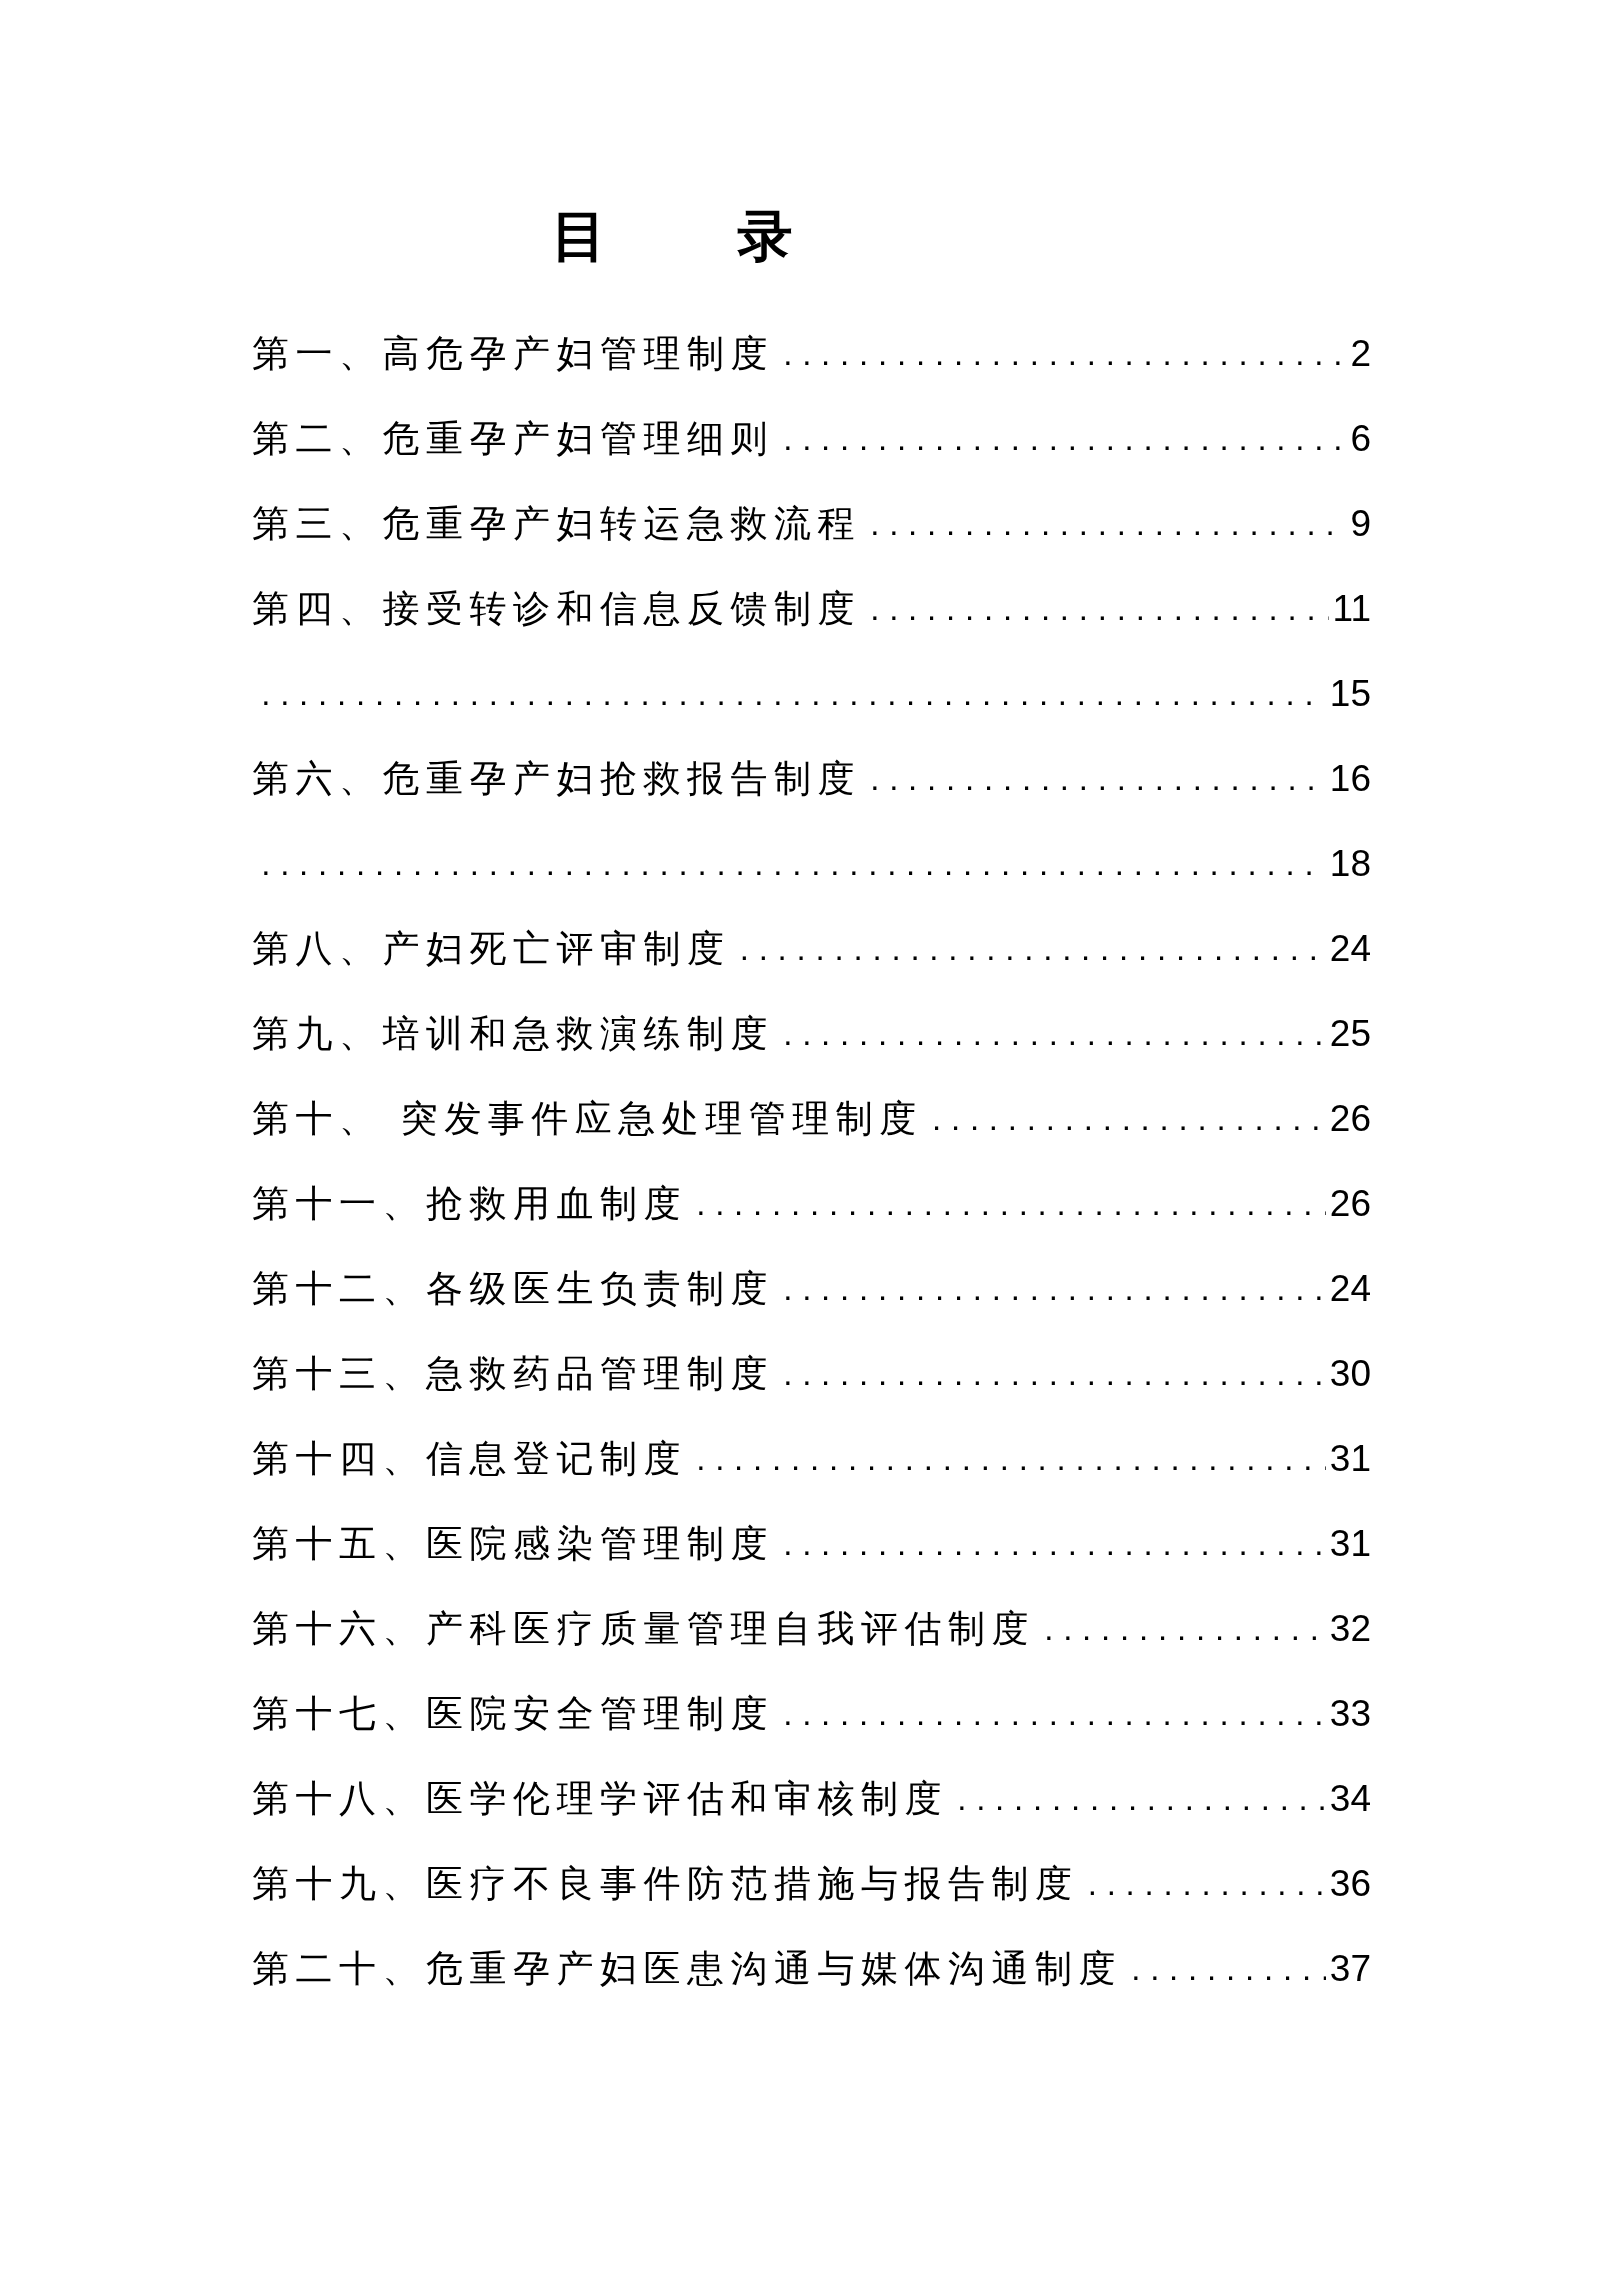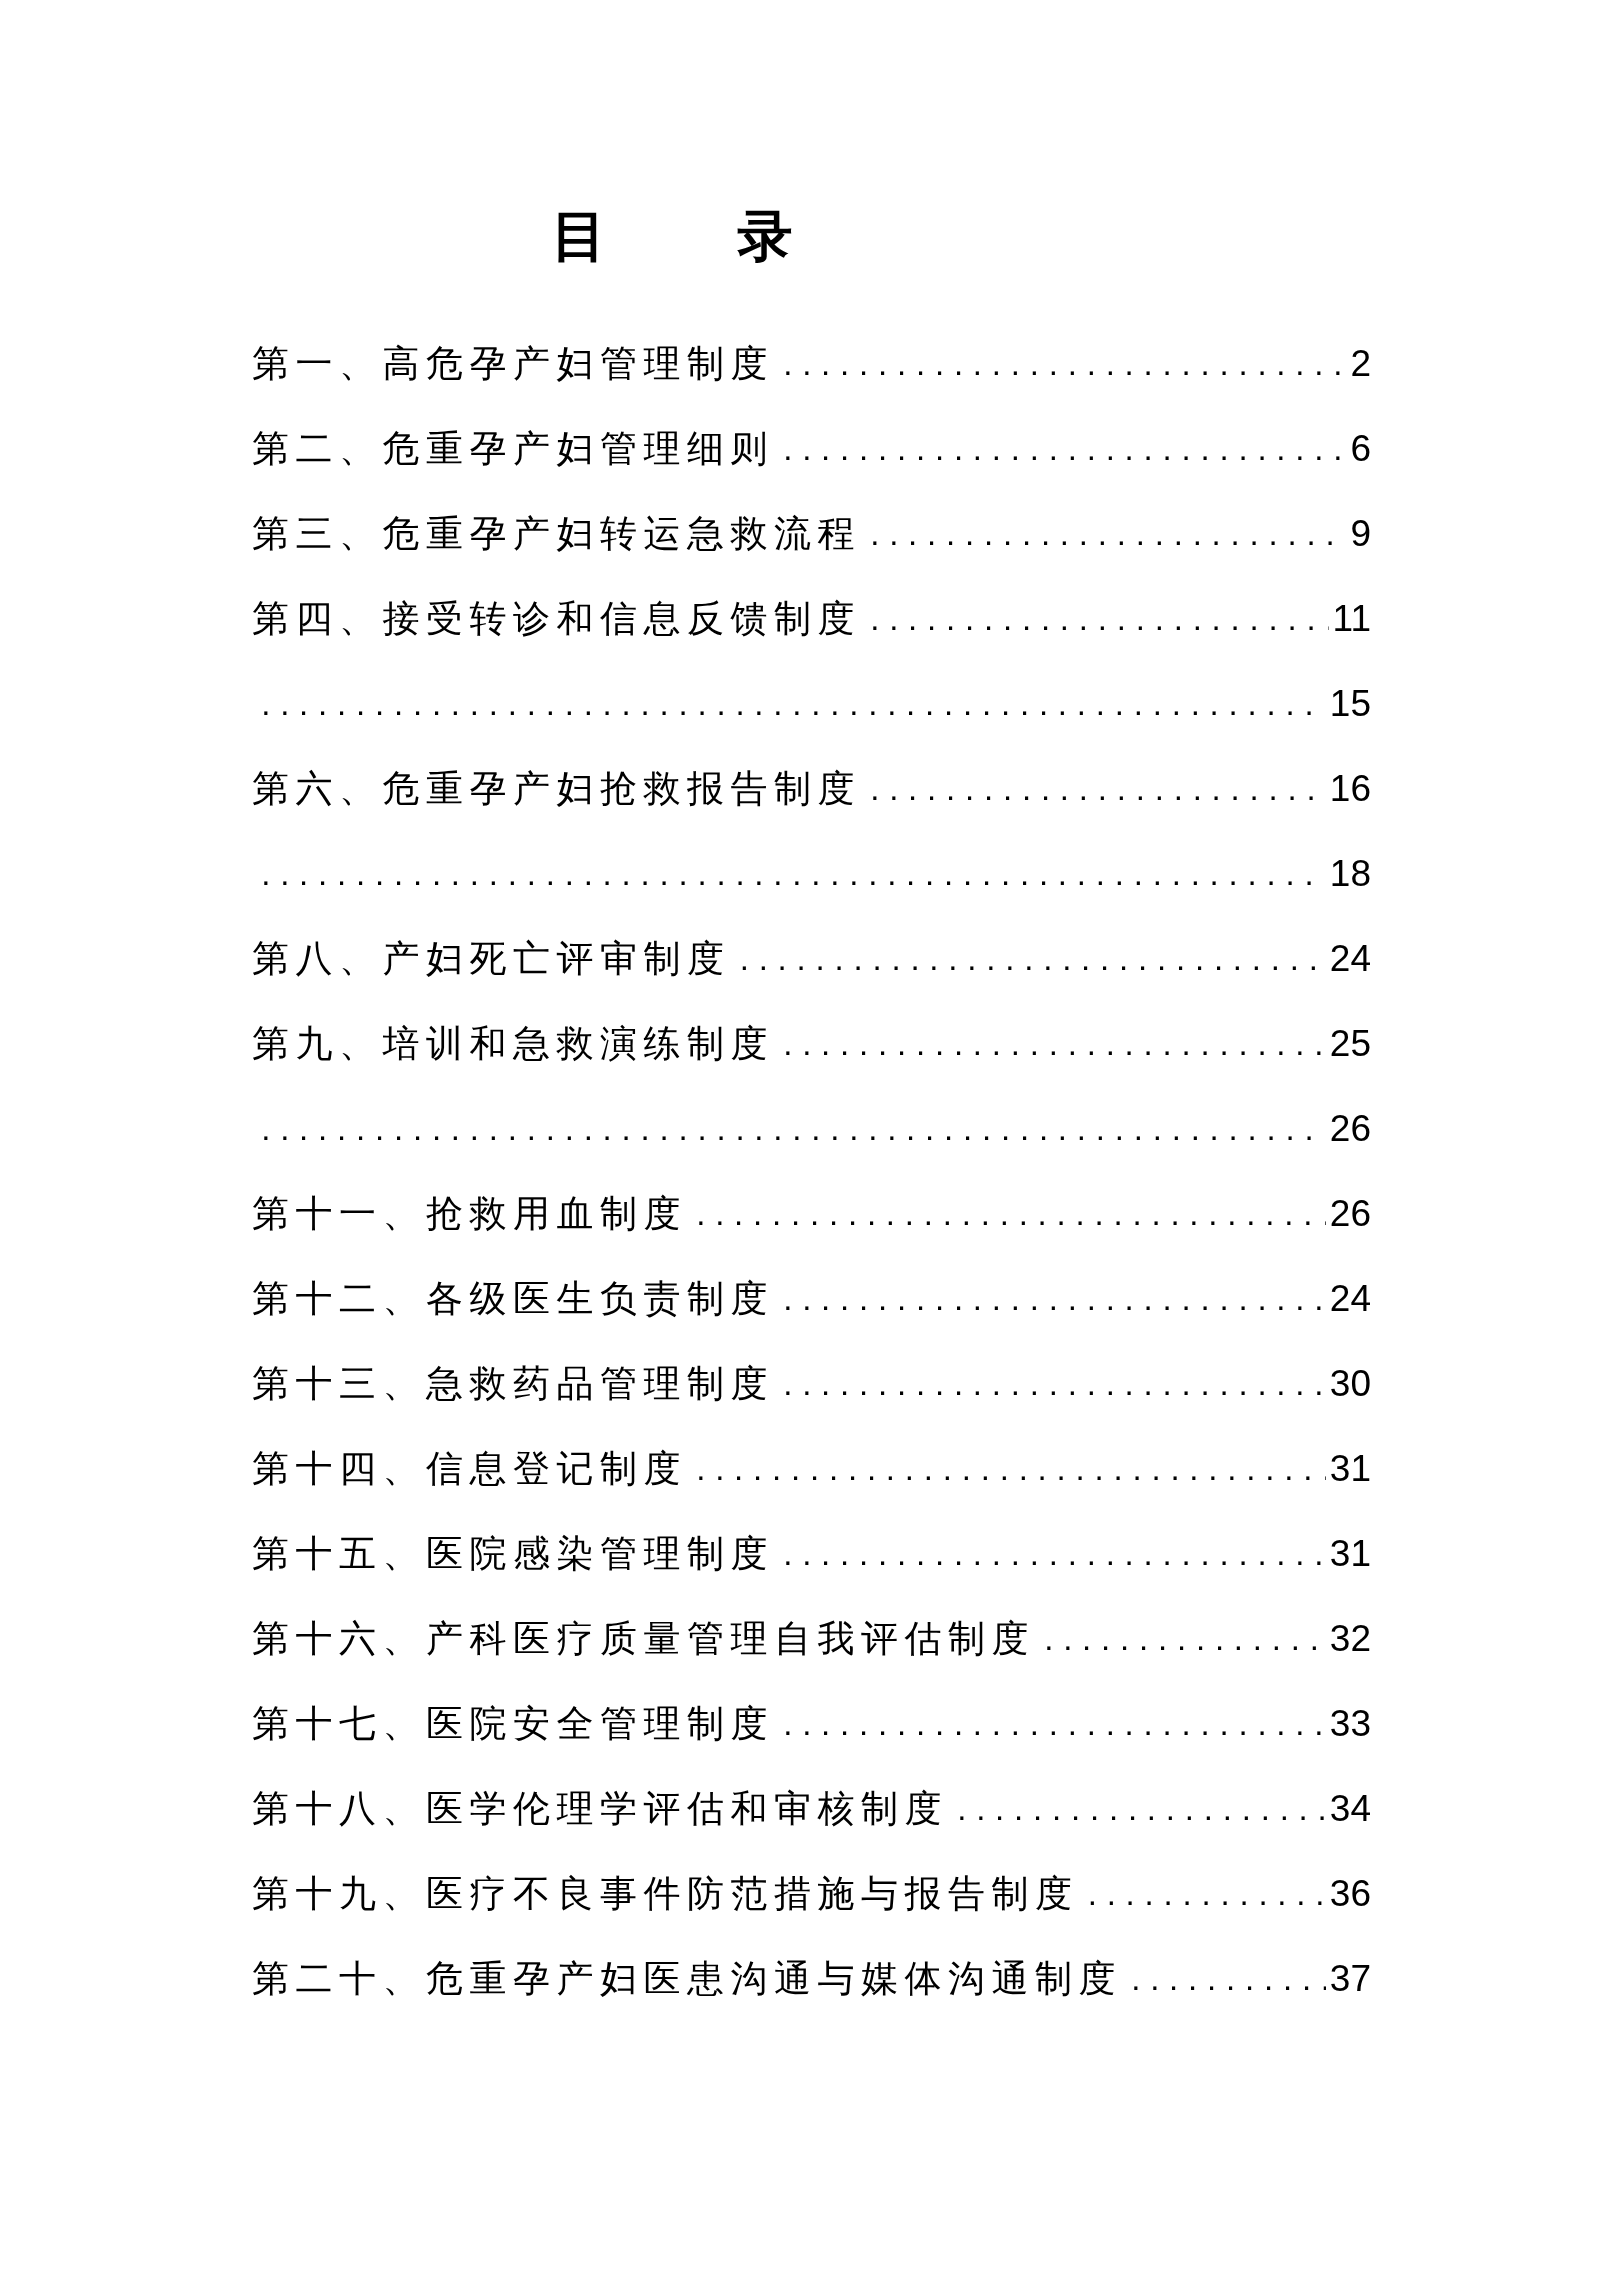--- a/index.html
+++ b/index.html
@@ -2,21 +2,21 @@
 <html style="font-size:10.5px"><head>
 <meta charset="utf-8">
 <style>
   html, body { margin: 0; padding: 0; background: #ffffff; }
   body { width: 1623px; height: 2295px; position: relative; overflow: hidden;
          font-family: "DejaVu Serif", "Liberation Serif", serif; color: #000; }
   .title { position: absolute; top: 200px; left: 0; width: 1344px; text-align: center;
            font-size: 55px; font-weight: bold; letter-spacing: 0; line-height: 72px; }
   .title .gap { display: inline-block; width: 131px; }
   .toc { position: absolute; left: 252px; top: 321px; width: 1119px; }
-  .entry { display: flex; align-items: center; height: 85px; line-height: 65px;
+  .entry { display: flex; align-items: flex-start; height: 85px; line-height: 65px;
            font-size: 37px; }
   .entry .label { white-space: pre; letter-spacing: 6.5px; flex: 0 0 auto; }
   .entry .leader { flex: 1 1 auto; overflow: hidden; white-space: nowrap;
                    margin: 0 3.9px 0 9.2px; letter-spacing: 9.8px; font-family: "Liberation Sans", sans-serif;
                    font-size: 33px; }
   .entry .page { flex: 0 0 auto; font-family: "Liberation Sans", sans-serif; font-size: 37px;
                  text-align: right; }
 </style>
 </head>
 <body>
@@ -63,20 +63,21 @@
       <span class="label">第八、产妇死亡评审制度</span>
       <span class="leader">..............................................................................................................</span>
       <span class="page">24</span>
     </div>
   <div class="entry">
       <span class="label">第九、培训和急救演练制度</span>
       <span class="leader">..............................................................................................................</span>
       <span class="page">25</span>
     </div>
   <div class="entry">
+      <span class="label">第十、 突发事件应急处理管理制度</span>
       <span class="leader">..............................................................................................................</span>
       <span class="page">26</span>
     </div>
   <div class="entry">
       <span class="label">第十一、抢救用血制度</span>
       <span class="leader">..............................................................................................................</span>
       <span class="page">26</span>
     </div>
   <div class="entry">
       <span class="label">第十二、各级医生负责制度</span>

